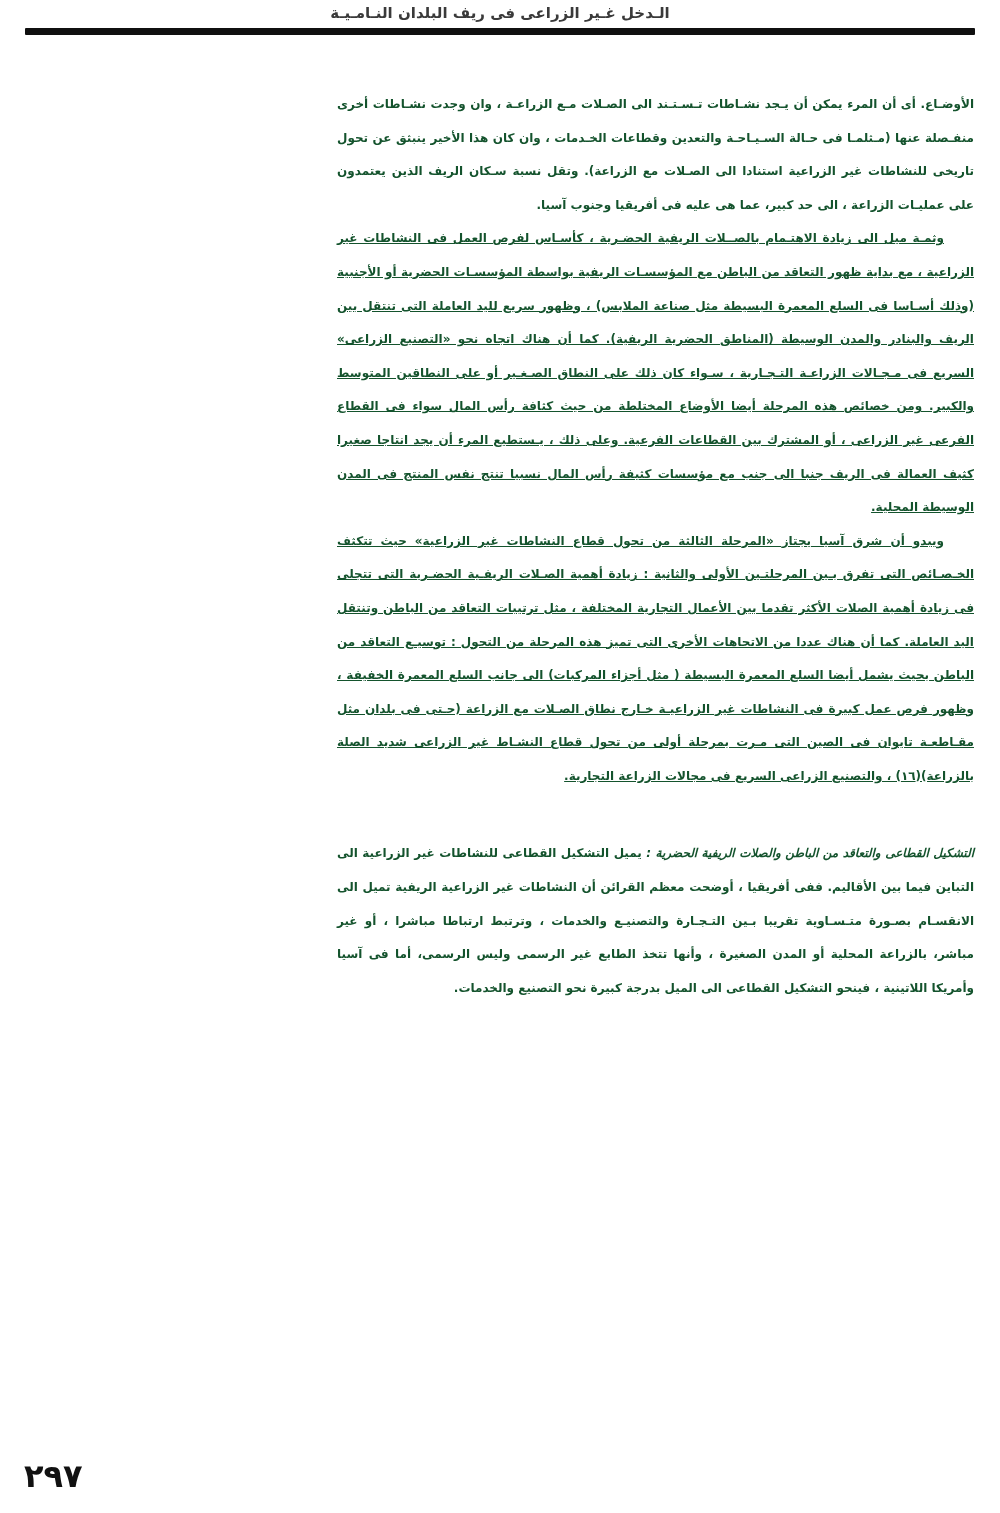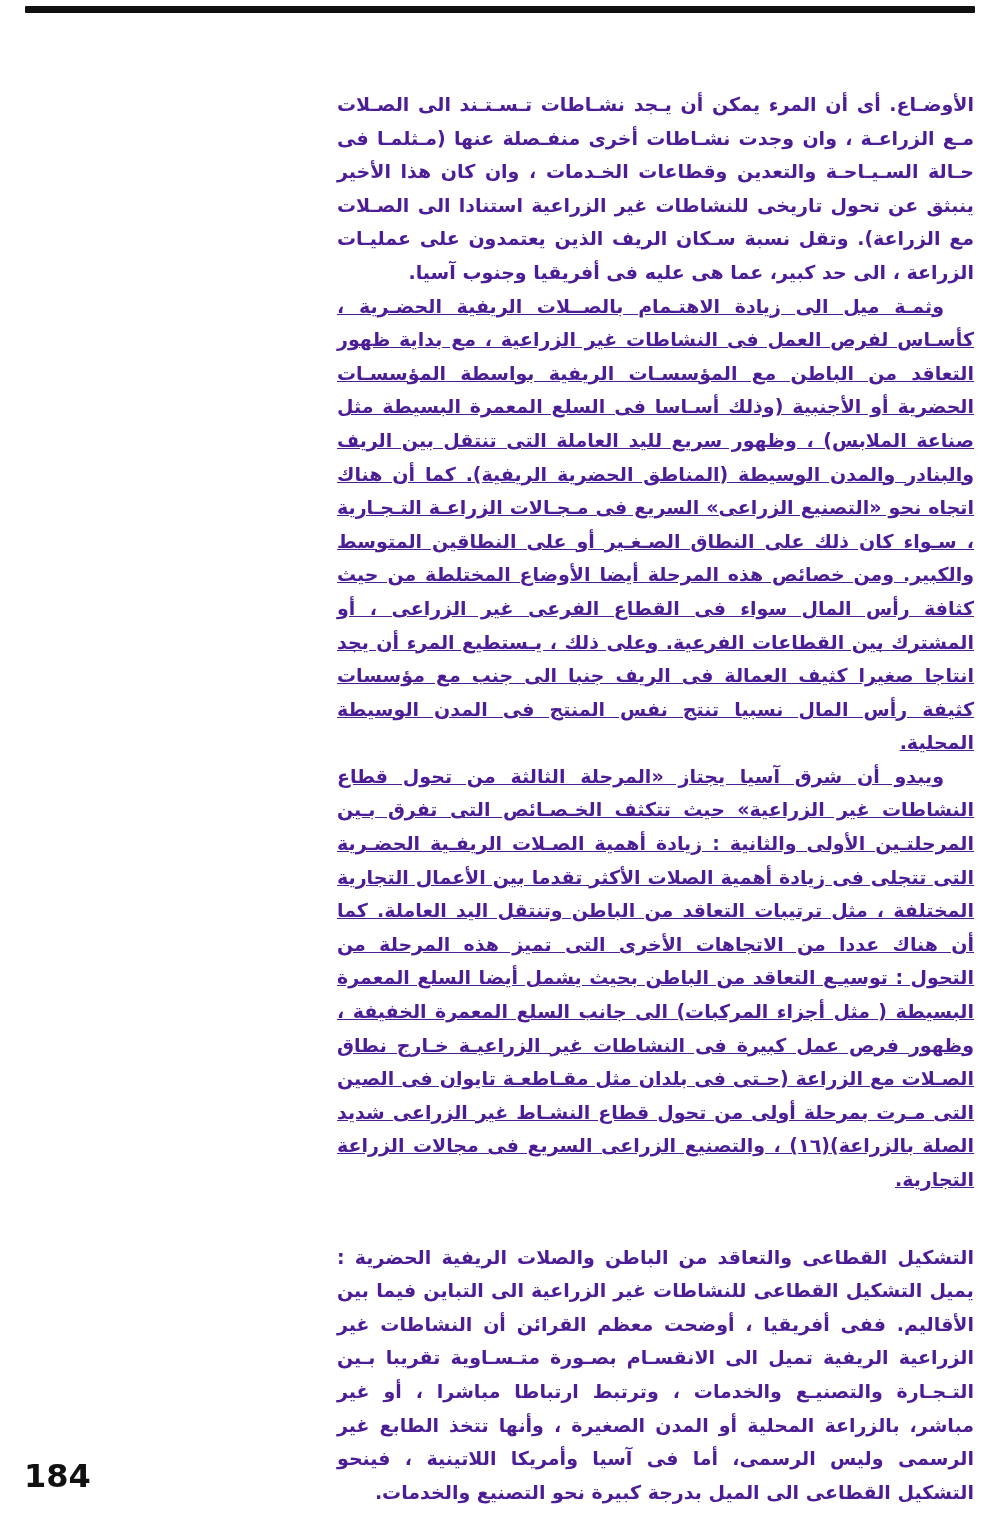--- a/index.html
+++ b/index.html
@@ -41,63 +41,65 @@
   }
   
   .body-text {
     position: absolute;
     top: 88px;
     left: 337px;
     width: 637px;
     direction: rtl;
     text-align: justify;
     text-justify: inter-word;
-    font-size: 19px;
+    font-size: 12px;
     line-height: 33.6px;
     font-weight: 700;
-    color: #4c1d95;
+    color: #14532d;
   }
   .para {
     margin: 0;
   }
   .para.indent {
     text-indent: 30px;
     text-decoration: underline;
   }
   .para.section {
     margin-top: 44px;
   }
   .section-heading {
+    font-style: italic;
     font-weight: 800;
   }
   
   .page-number {
     position: absolute;
     left: 24px;
     bottom: 18px;
     font-size: 32px;
     font-weight: 800;
     color: #111;
     direction: rtl;
   }
 </style>
 </head>
 <body>
 
 <div class="page">
 
   <div class="header">
+    <div class="header-title">الـدخل غـير الزراعى فى ريف البلدان النـامـيـة</div>
     <div class="header-rule"></div>
   </div>
 
   <div class="body-text">
     <p class="para">الأوضـاع. أى أن المرء يمكن أن يـجد نشـاطات تـسـتـند الى الصـلات مـع الزراعـة ، وان وجدت نشـاطات أخرى منفـصلة عنها (مـثلمـا فى حـالة السـيـاحـة والتعدين وقطاعات الخـدمات ، وان كان هذا الأخير ينبثق عن تحول تاريخى للنشاطات غير الزراعية استنادا الى الصـلات مع الزراعة). وتقل نسبة سـكان الريف الذين يعتمدون على عمليـات الزراعة ، الى حد كبير، عما هى عليه فى أفريقيا وجنوب آسيا.</p>
     <p class="para indent">وثمـة ميل الى زيادة الاهتـمام بالصــلات الريفية الحضـرية ، كأسـاس لفرص العمل فى النشاطات غير الزراعية ، مع بداية ظهور التعاقد من الباطن مع المؤسسـات الريفية بواسطة المؤسسـات الحضرية أو الأجنبية (وذلك أسـاسا فى السلع المعمرة البسيطة مثل صناعة الملابس) ، وظهور سريع لليد العاملة التى تنتقل بين الريف والبنادر والمدن الوسيطة (المناطق الحضرية الريفية). كما أن هناك اتجاه نحو «التصنيع الزراعى» السريع فى مـجـالات الزراعـة التـجـارية ، سـواء كان ذلك على النطاق الصـغـير أو على النطاقين المتوسط والكبير. ومن خصائص هذه المرحلة أيضا الأوضاع المختلطة من حيث كثافة رأس المال سواء فى القطاع الفرعى غير الزراعى ، أو المشترك بين القطاعات الفرعية. وعلى ذلك ، يـستطيع المرء أن يجد انتاجا صغيرا كثيف العمالة فى الريف جنبا الى جنب مع مؤسسات كثيفة رأس المال نسبيا تنتج نفس المنتج فى المدن الوسيطة المحلية.</p>
     <p class="para indent">ويبدو أن شرق آسيا يجتاز «المرحلة الثالثة من تحول قطاع النشاطات غير الزراعية» حيث تتكثف الخـصـائص التى تفرق بـين المرحلتـين الأولى والثانية : زيادة أهمية الصـلات الريفـية الحضـرية التى تتجلى فى زيادة أهمية الصلات الأكثر تقدما بين الأعمال التجارية المختلفة ، مثل ترتيبات التعاقد من الباطن وتنتقل اليد العاملة. كما أن هناك عددا من الاتجاهات الأخرى التى تميز هذه المرحلة من التحول : توسيـع التعاقد من الباطن بحيث يشمل أيضا السلع المعمرة البسيطة ( مثل أجزاء المركبات) الى جانب السلع المعمرة الخفيفة ، وظهور فرص عمل كبيرة فى النشاطات غير الزراعيـة خـارج نطاق الصـلات مع الزراعة (حـتى فى بلدان مثل مقـاطعـة تايوان فى الصين التى مـرت بمرحلة أولى من تحول قطاع النشـاط غير الزراعى شديد الصلة بالزراعة)(١٦) ، والتصنيع الزراعى السريع فى مجالات الزراعة التجارية.</p>
     <p class="para section">
       <span class="section-heading">التشكيل القطاعى والتعاقد من الباطن والصلات الريفية الحضرية :</span>
       <span class="section-text"> يميل التشكيل القطاعى للنشاطات غير الزراعية الى التباين فيما بين الأقاليم. ففى أفريقيا ، أوضحت معظم القرائن أن النشاطات غير الزراعية الريفية تميل الى الانقسـام بصـورة متـسـاوية تقريبا بـين التـجـارة والتصنيـع والخدمات ، وترتبط ارتباطا مباشرا ، أو غير مباشر، بالزراعة المحلية أو المدن الصغيرة ، وأنها تتخذ الطابع غير الرسمى وليس الرسمى، أما فى آسيا وأمريكا اللاتينية ، فينحو التشكيل القطاعى الى الميل بدرجة كبيرة نحو التصنيع والخدمات.</span>
     </p>
   </div>
 
-  <div class="page-number">184</div>
+  <div class="page-number">٢٩٧</div>
 
 </div>
 
 </body></html>

